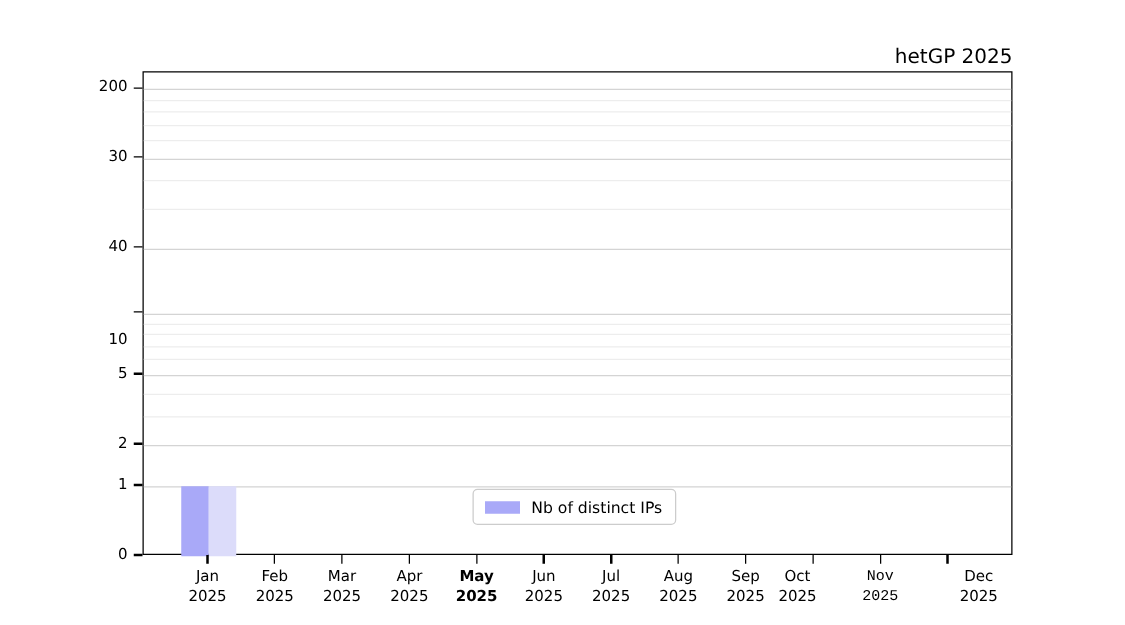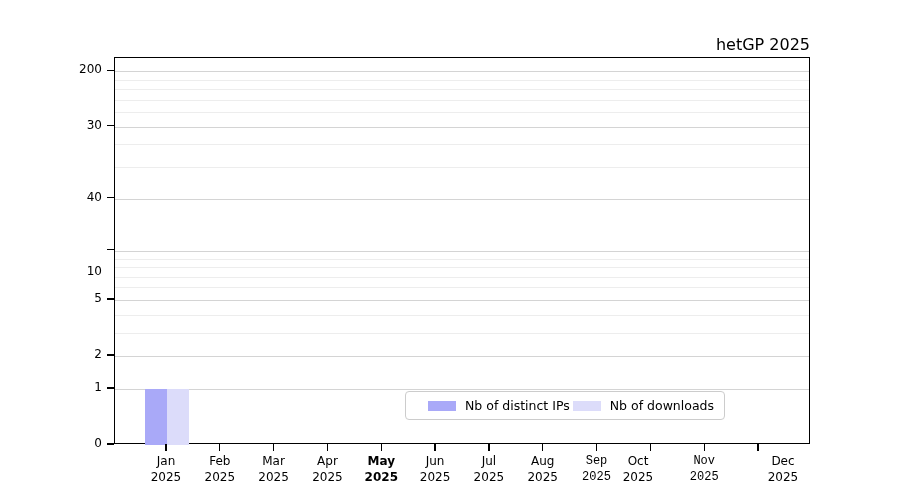--- a/index.html
+++ b/index.html
@@ -56,26 +56,25 @@
     font-size: 12px;
     line-height: 16px;
     color: #000000;
   }
   .legend {
     position: absolute;
     left: 263px; top: 333px;
     background: rgba(255,255,255,0.9);
     border: 1px solid #cccccc;
     border-radius: 4px;
-    padding: 6px 10px 6px 22px;
+    padding: 6px 10px 6px 9px;
     display: flex;
-    flex-direction: row;
+    flex-direction: column;
     gap: 3px;
     z-index: 5;
-    margin-left: 27px;
   }
   .legend-row { display: flex; align-items: center; gap: 9px; }
   .legend-swatch { width: 28px; height: 10px; }
   .legend-label { font-size: 12.5px; color: #000000; white-space: nowrap; }
 </style>
 </head>
 <body>
 
 <div class="figure">
 
@@ -106,24 +105,20 @@
     <div id="bar-layer">
         <div class="bar" style="left: 30px; top: 330.9px; width: 22px; height: 56.1px; background: rgb(169, 169, 248);"></div>
         <div class="bar" style="left: 52px; top: 330.9px; width: 22px; height: 56.1px; background: rgb(220, 220, 250);"></div>
       </div>
 
     <div class="legend">
       <div class="legend-row">
         <span class="legend-swatch" id="swatch-0" style="background: rgb(169, 169, 248);"></span>
         <span class="legend-label">Nb of distinct IPs</span>
       </div>
-      <div class="legend-row">
-        <span class="legend-swatch" id="swatch-1" style="background: rgb(220, 220, 250);"></span>
-        <span class="legend-label">Nb of downloads</span>
-      </div>
     </div>
   </div>
 
   <div id="axis-layer">
       <div class="ytick-mark" style="left: 107px; top: 443.3px;"></div>
       <div class="ytick-label" style="left: 62px; top: 436px;">0</div>
       <div class="ytick-mark" style="left: 107px; top: 387.2px;"></div>
       <div class="ytick-label" style="left: 62px; top: 379.9px;">1</div>
       <div class="ytick-mark" style="left: 107px; top: 354.3px;"></div>
       <div class="ytick-label" style="left: 62px; top: 347px;">2</div>
@@ -147,21 +142,21 @@
       <div class="xtick-label" style="left: 297.5px; top: 453px;">Apr<div>2025</div></div>
       <div class="xtick-mark" style="left: 380.6px; top: 444px;"></div>
       <div class="xtick-label" style="left: 351.3px; top: 453px; font-weight: bold;">May<div>2025</div></div>
       <div class="xtick-mark" style="left: 434.4px; top: 444px;"></div>
       <div class="xtick-label" style="left: 405.1px; top: 453px; text-align: center;">Jun<div>2025</div></div>
       <div class="xtick-mark" style="left: 488.2px; top: 444px;"></div>
       <div class="xtick-label" style="left: 458.9px; top: 453px;">Jul<div>2025</div></div>
       <div class="xtick-mark" style="left: 542px; top: 444px;"></div>
       <div class="xtick-label" style="left: 512.7px; top: 453px;">Aug<div>2025</div></div>
       <div class="xtick-mark" style="left: 595.8px; top: 444px;"></div>
-      <div class="xtick-label" style="left: 566.5px; top: 453px; font-family: Liberation Mono, monospace;">Sep<div>2025</div></div>
+      <div class="xtick-label" style="left: 566.5px; top: 453px;">Sep<div>2025</div></div>
       <div class="xtick-mark" style="left: 649.7px; top: 444px;"></div>
       <div class="xtick-label" style="left: 608px; top: 453px;">Oct<div>2025</div></div>
       <div class="xtick-mark" style="left: 703.5px; top: 444px;"></div>
       <div class="xtick-label" style="left: 674.2px; top: 453px; font-family: Liberation Mono, monospace;">Nov<div>2025</div></div>
       <div class="xtick-mark" style="left: 757.3px; top: 444px;"></div>
       <div class="xtick-label" style="left: 753px; top: 453px;">Dec<div>2025</div></div>
     </div>
 </div>
 
 </body></html>

